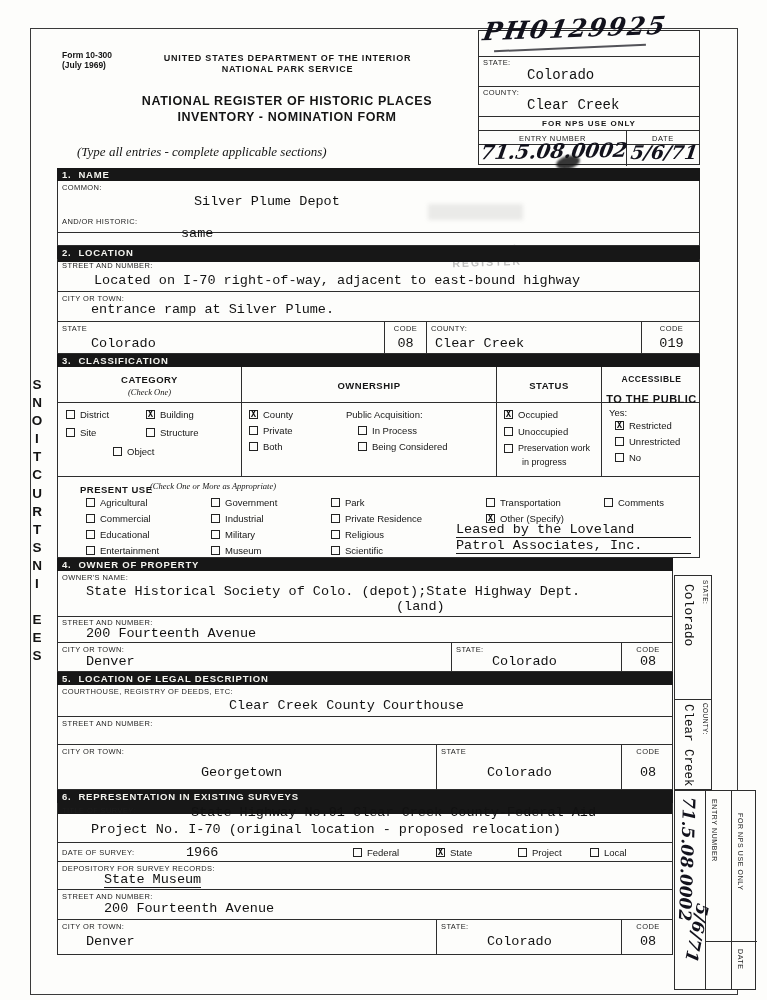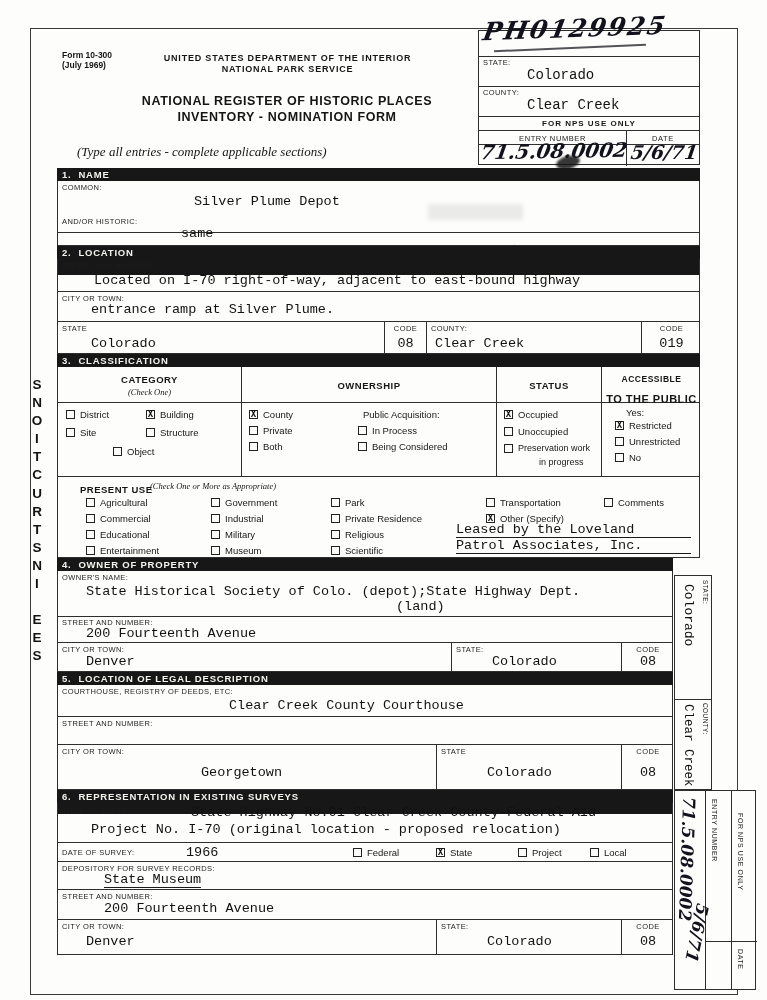--- a/index.html
+++ b/index.html
@@ -15,21 +15,21 @@
   .bl{border-left:1px solid #2e2e2e;}
   .lbl{position:absolute;font-size:7.5px;letter-spacing:.4px;color:#1d1d1d;white-space:pre;}
   .typed{position:absolute;font-family:"Liberation Mono","DejaVu Sans Mono",monospace;font-size:13.5px;
          color:#121212;white-space:pre;}
   .ul{border-bottom:1.2px solid #1a1a1a;}
   .hand{position:absolute;font-family:"DejaVu Serif",serif;font-style:italic;font-weight:600;
         color:#12121c;white-space:pre;transform:skewX(-8deg);}
   .cb{position:absolute;display:flex;align-items:center;gap:5px;font-size:9.5px;color:#161616;white-space:pre;}
   .box{flex:0 0 auto;width:9px;height:9px;border:1.1px solid #222;font-family:"DejaVu Sans Mono",monospace;
        font-size:9px;line-height:7px;text-align:center;font-weight:bold;color:#101010;}
-  .ctext{position:absolute;font-size:9.5px;color:#161616;white-space:pre;margin-left:17px;}
+  .ctext{position:absolute;font-size:9.5px;color:#161616;white-space:pre;}
   .hdr{position:absolute;font-weight:bold;font-size:9.5px;letter-spacing:.5px;text-align:center;color:#151515;}
   .ital{font-style:italic;font-family:"Liberation Serif",serif;font-weight:normal;}
   .vert{writing-mode:vertical-rl;}
   .vch{height:18.1px;line-height:18.1px;}
   .divider{position:absolute;background:#2e2e2e;}
 </style>
 </head>
 <body>
 
 <div class="page">
@@ -108,21 +108,21 @@
   <div class="bar" style="left:57px;top:168px;width:643px;height:13px">1.  NAME</div>
   <div class="row" style="left:57px;top:181px;width:643px;height:52px">
     <span class="lbl" style="left:4px;top:2px">COMMON:</span>
     <span class="typed" style="left:136px;top:13px">Silver Plume Depot</span>
   </div>
   <div class="row" style="left:57px;top:215px;width:643px;height:31px">
     <span class="lbl" style="left:4px;top:2px">AND/OR HISTORIC:</span>
     <span class="typed" style="left:123px;top:11px">same</span>
   </div>
 
-  <div class="bar" style="left:57px;top:246px;width:643px;height:29px">2.  LOCATION</div>
+  <div class="bar" style="left:57px;top:246px;width:643px;height:16px">2.  LOCATION</div>
   <div class="row" style="left:57px;top:259px;width:643px;height:33px">
     <span class="lbl" style="left:4px;top:2px">STREET AND NUMBER:</span>
     <span class="typed" style="left:36px;top:14px">Located on I-70 right-of-way, adjacent to east-bound highway</span>
   </div>
   <div class="row" style="left:57px;top:292px;width:643px;height:30px">
     <span class="lbl" style="left:4px;top:2px">CITY OR TOWN:</span>
     <span class="typed" style="left:33px;top:10px">entrance ramp at Silver Plume.</span>
   </div>
   <div class="row" style="left:57px;top:322px;width:643px;height:32px">
     <div class="cell" style="left:0;width:326px">

